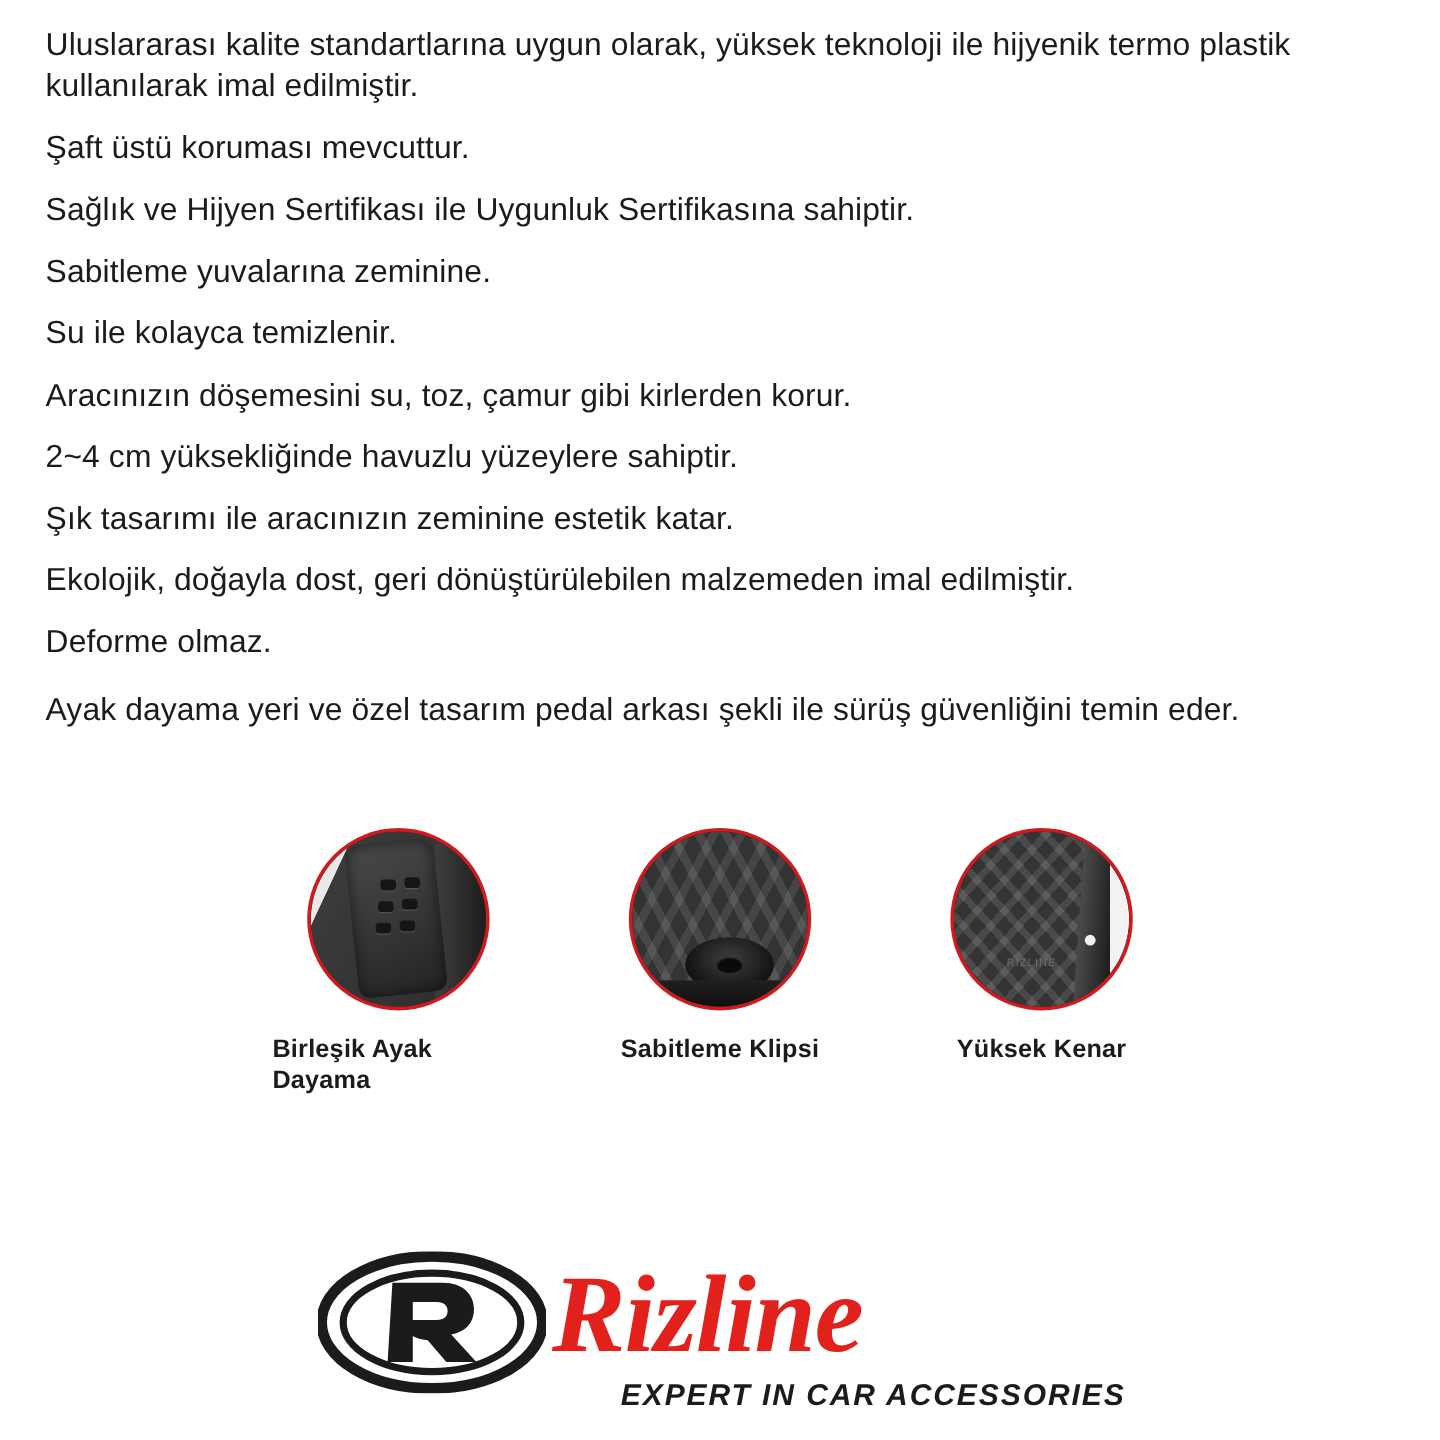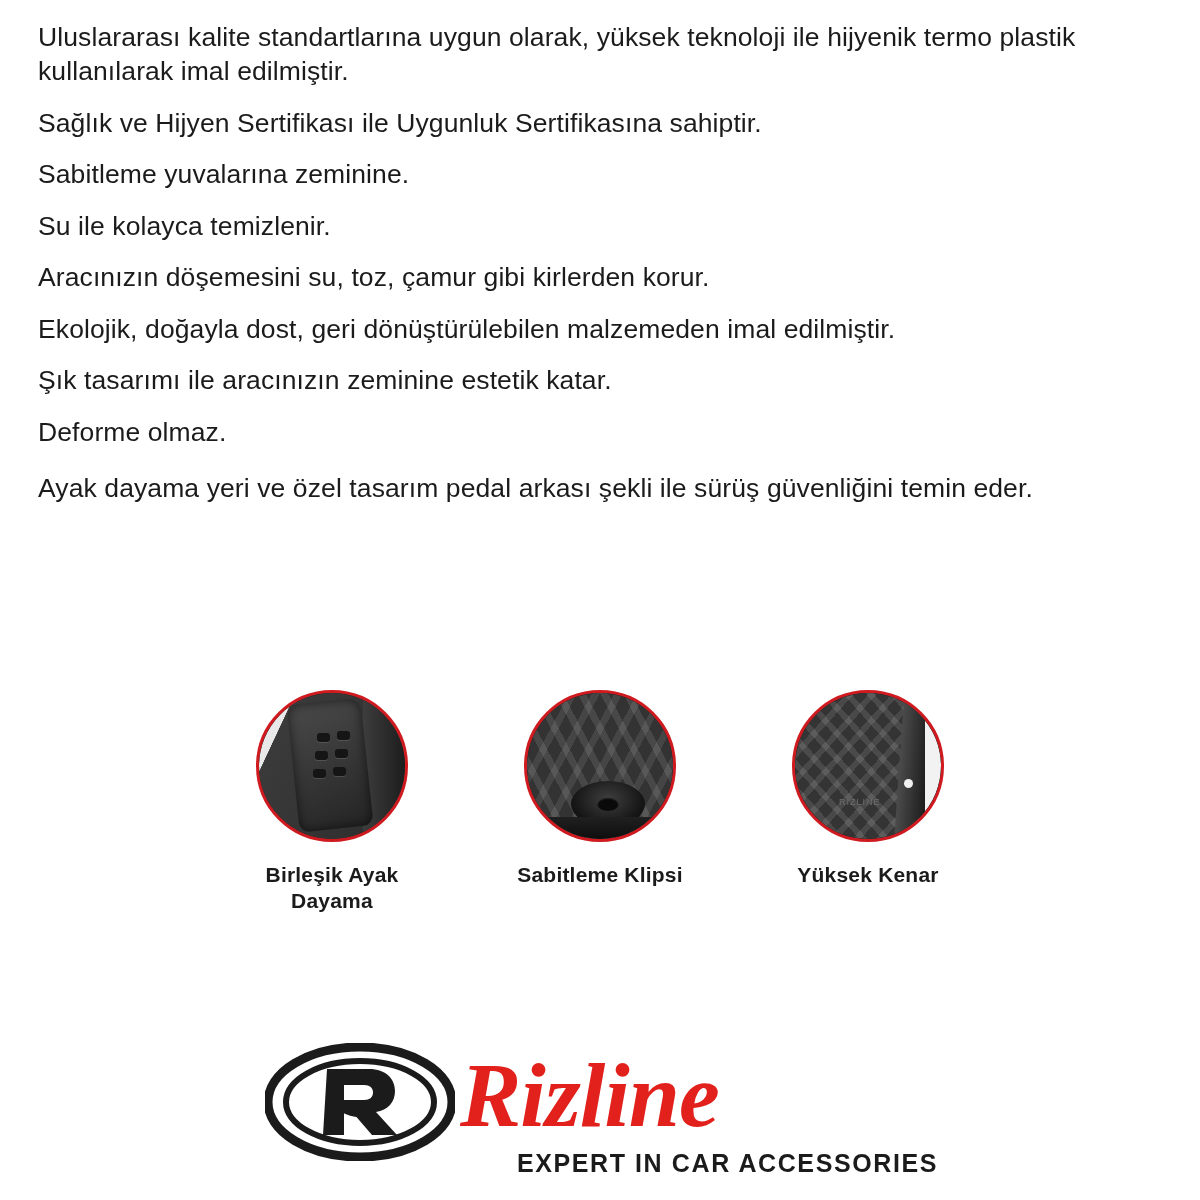--- a/index.html
+++ b/index.html
@@ -64,21 +64,20 @@
     position: absolute;
     inset: 0;
     border-radius: 50%;
     overflow: hidden;
   }
   .detail-caption {
     margin-top: 20px;
     font-size: 21px;
     font-weight: bold;
     color: #1b1b1b;
-    text-align: center;
     line-height: 1.25;
     letter-spacing: 0.2px;
   }
 
   
   .art-foot {
     position: absolute; inset: 0;
     background:
       linear-gradient(115deg, #e9e9e9 0%, #e9e9e9 17%, #3a3a3a 17.3%, #2c2c2c 100%);
   }
@@ -202,39 +201,42 @@
     font-size: 92px;
     color: #e2211c;
     letter-spacing: -1px;
     line-height: 1;
   }
   .logo-tagline {
     position: absolute; left: 213px; top: 124px;
     width: 470px;
     text-align: right;
     font-family: "Liberation Sans", sans-serif;
+    font-style: italic;
     font-weight: bold;
     font-size: 25px;
     color: #1b1b1b;
     letter-spacing: 1.6px;
   }
 </style>
 </head>
 <body>
 
 <div class="page">
 
   <div class="features">
     <p class="feature-line">Uluslararası kalite standartlarına uygun olarak, yüksek teknoloji ile hijyenik termo plastik kullanılarak imal edilmiştir.</p>
+    <p class="feature-line">Şaft üstü koruması mevcuttur.</p>
     <p class="feature-line">Sağlık ve Hijyen Sertifikası ile Uygunluk Sertifikasına sahiptir.</p>
     <p class="feature-line">Sabitleme yuvalarına zeminine.</p>
     <p class="feature-line">Su ile kolayca temizlenir.</p>
     <p class="feature-line">Aracınızın döşemesini su, toz, çamur gibi kirlerden korur.</p>
+    <p class="feature-line">2~4 cm yüksekliğinde havuzlu yüzeylere sahiptir.</p>
+    <p class="feature-line">Şık tasarımı ile aracınızın zeminine estetik katar.</p>
     <p class="feature-line">Ekolojik, doğayla dost, geri dönüştürülebilen malzemeden imal edilmiştir.</p>
-    <p class="feature-line">Şık tasarımı ile aracınızın zeminine estetik katar.</p>
     <p class="feature-line tight">Deforme olmaz.</p>
     <p class="feature-line">Ayak dayama yeri ve özel tasarım pedal arkası şekli ile sürüş güvenliğini temin eder.</p>
   </div>
 
   <div class="details">
 
     <div class="detail-item">
       <div class="circle-wrap">
         <div class="circle-inner">
           <div class="art-foot">

